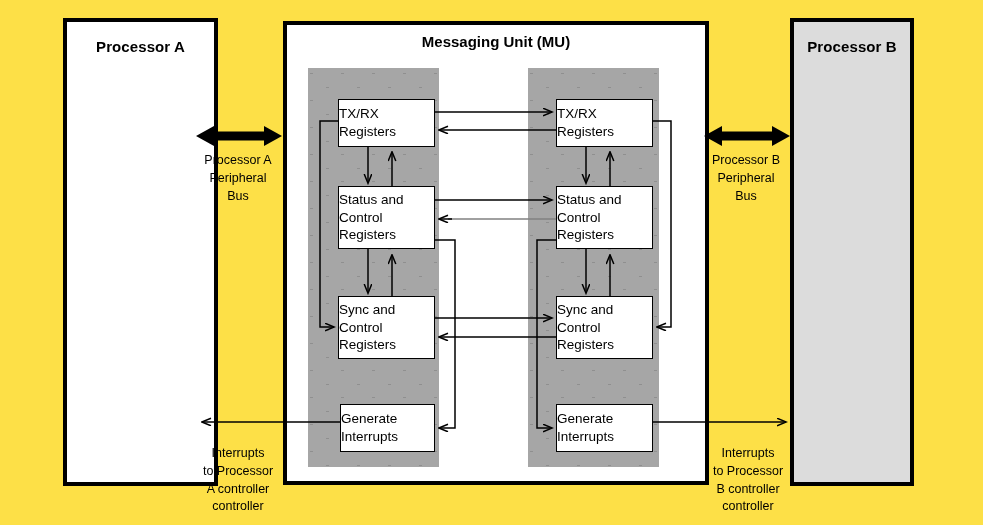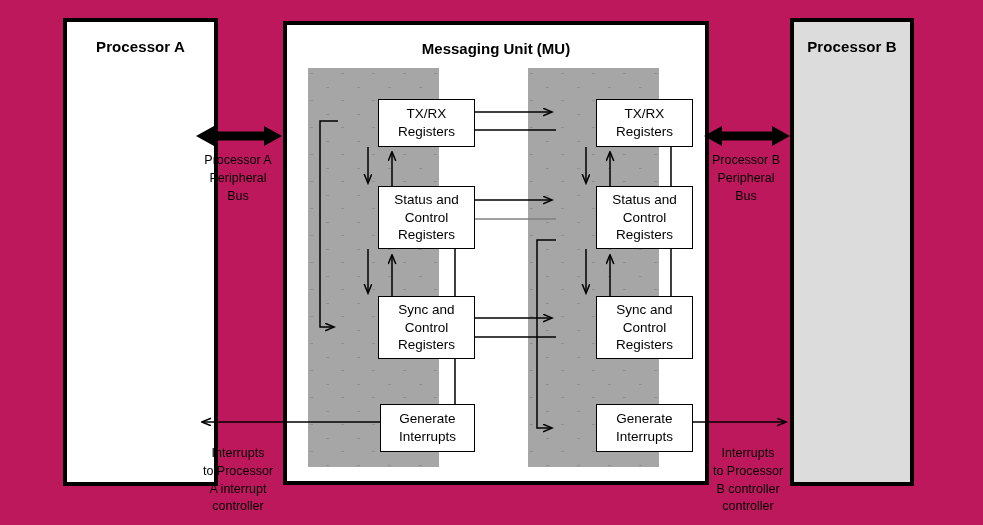--- a/index.html
+++ b/index.html
@@ -4,21 +4,21 @@
 <style>
   html,body{margin:0;padding:0;background:#ffffff;}
   body{
     font-family:"Liberation Sans", sans-serif;
     -webkit-font-smoothing:antialiased;
   }
   #stage{
     position:relative;
     width:983px;
     height:525px;
-    background:#be185d;
+    background:#fde047;
     overflow:hidden;
   }
 
   
   .proc-box{
     position:absolute;
     border:4px solid #000000;
     box-sizing:border-box;
     background:#ffffff;
   }
@@ -39,21 +39,21 @@
   #mu-box{
     position:absolute;
     left:283px; top:21px;
     width:426px; height:464px;
     border:4px solid #000000;
     box-sizing:border-box;
     background:#ffffff;
   }
   #mu-title{
     position:absolute;
-    left:283px; top:40px;
+    left:283px; top:33px;
     width:426px;
     text-align:center;
     font-size:15px;
     font-weight:bold;
     color:#000000;
   }
 
   
   .gray-panel{
     position:absolute;
@@ -71,28 +71,27 @@
   #panel-right{ left:528px; }
 
   
   .reg-box{
     position:absolute;
     background:#ffffff;
     border:1.6px solid #000000;
     box-sizing:border-box;
     display:flex;
     flex-direction:column;
-    align-items:center;
+    align-items:flex-start;
     justify-content:center;
     font-size:13.5px;
     line-height:1.33;
     color:#000000;
     text-align:center;
     z-index:6;
-    margin-left:40px;
   }
   .reg-box span{ display:block; white-space:nowrap; }
 
   
   #l-txrx   { left:338px; top:99px;  width:97px;  height:48px; }
   #l-status { left:338px; top:186px; width:97px;  height:63px; }
   #l-sync   { left:338px; top:296px; width:97px;  height:63px; }
   #l-gen    { left:340px; top:404px; width:95px;  height:48px; }
   
   #r-txrx   { left:556px; top:99px;  width:97px;  height:48px; }
@@ -253,21 +252,21 @@
     <span>Bus</span>
   </div>
   <div class="bus-label" id="bus-b-label">
     <span>Processor B</span>
     <span>Peripheral</span>
     <span>Bus</span>
   </div>
   <div class="bus-label" id="irq-a-label">
     <span>Interrupts</span>
     <span>to Processor</span>
-    <span>A interrupt</span>
+    <span>A controller</span>
     <span>controller</span>
   </div>
   <div class="bus-label" id="irq-b-label">
     <span>Interrupts</span>
     <span>to Processor</span>
     <span>B controller</span>
     <span>controller</span>
   </div>
 
 </div>

